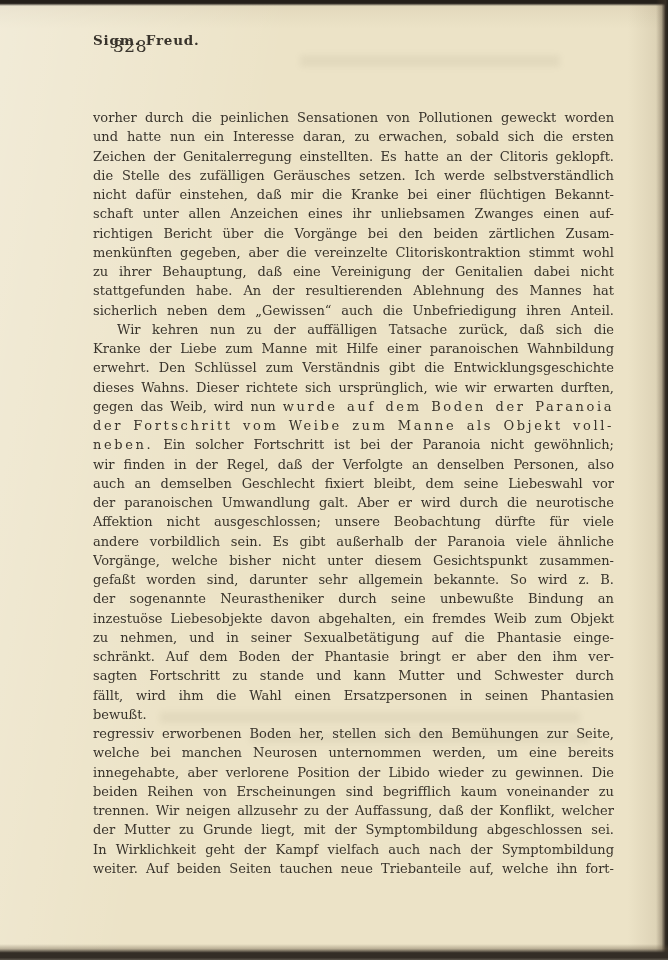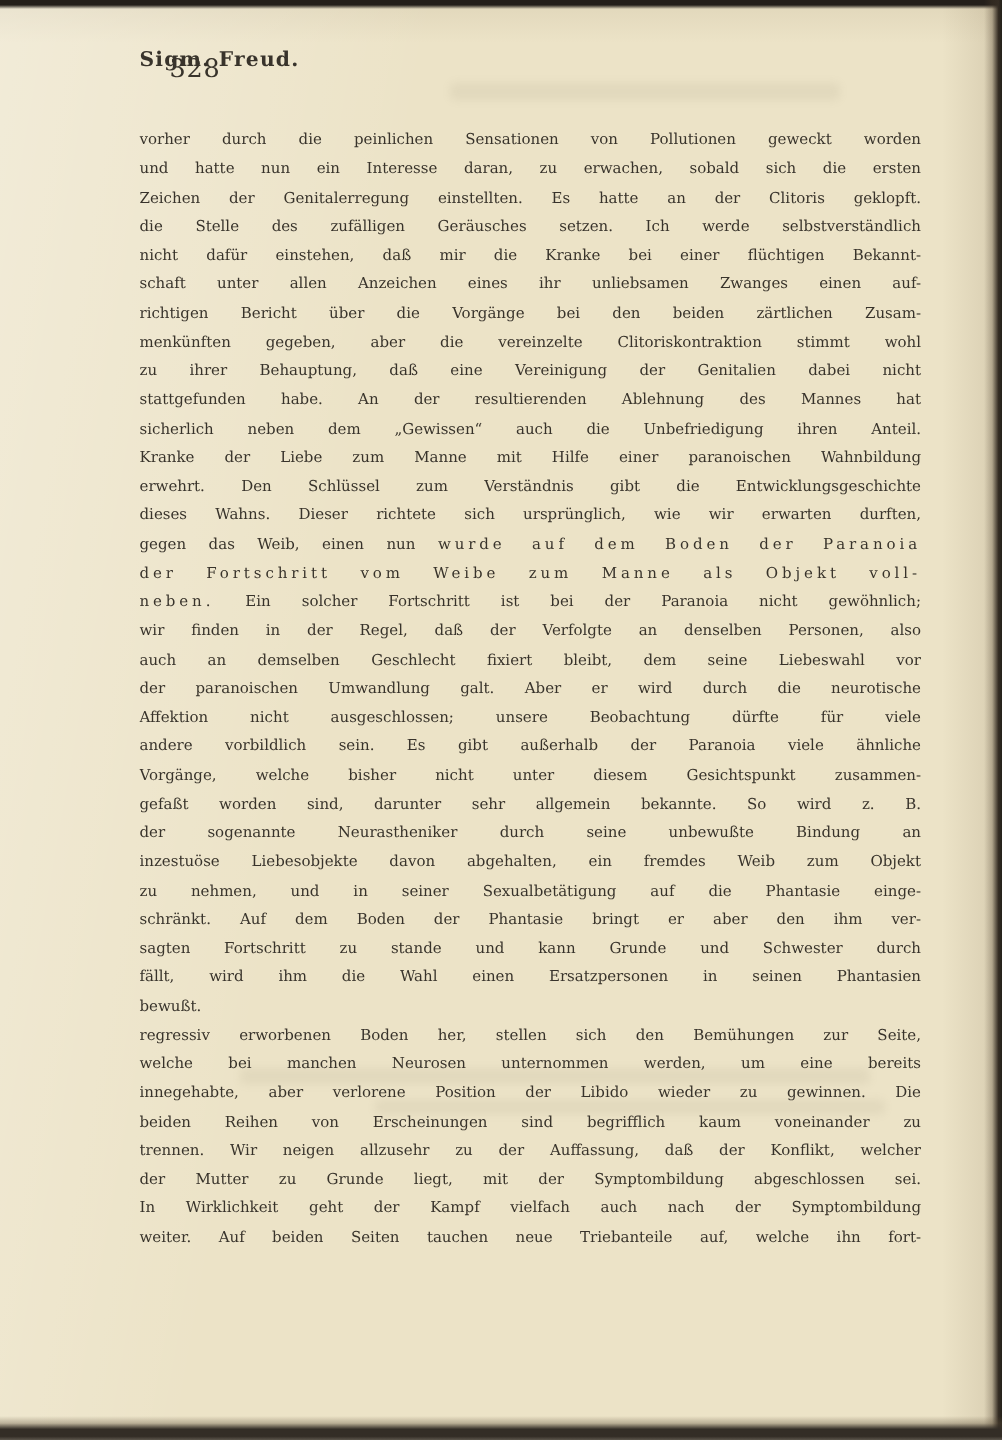--- a/index.html
+++ b/index.html
@@ -21,21 +21,21 @@
   .edge-top{position:absolute;top:0;left:0;width:100%;height:6px;
     background:linear-gradient(to bottom,#241f1a 0%,#241f1a 55%,rgba(36,31,26,0) 100%);}
   .edge-right{position:absolute;top:0;right:0;width:12px;height:100%;
     background:linear-gradient(to right,rgba(80,66,48,0) 0%,rgba(80,66,48,.30) 45%,#352d24 80%,#232019 100%);}
   .edge-bottom{position:absolute;bottom:0;left:0;width:100%;height:16px;
     background:linear-gradient(to bottom,rgba(90,76,55,0) 0%,rgba(90,76,55,.35) 30%,#332d26 55%,#332d26 85%,#5c564c 100%);}
   .header{position:absolute;top:32px;left:93px;width:520px;height:24px;}
   .page-number{position:absolute;left:20px;top:4px;font-size:17px;letter-spacing:.5px;}
   .running-head{position:absolute;left:0;top:0;width:100%;
     font-size:13.5px;font-weight:bold;letter-spacing:.8px;}
-  .text-block{position:absolute;left:93px;top:84px;width:521px;font-size:10px;line-height:19.25px;}
+  .text-block{position:absolute;left:93px;top:108px;width:521px;font-size:13px;line-height:19.25px;}
   .line{
     white-space:nowrap;overflow:hidden;
     text-align:justify;text-align-last:justify;
     height:19.25px;
   }
   .line.left{text-align-last:left;}
   .line.indent{padding-left:24px;}
   .seg.sperr{letter-spacing:2.6px;}
   .smudge{position:absolute;background:#8b8268;filter:blur(3px);opacity:.10;border-radius:3px;}
 </style>
@@ -61,38 +61,39 @@
         <div class="line"><span class="seg">die Stelle des zufälligen Geräusches setzen. Ich werde selbstverständlich</span></div>
         <div class="line"><span class="seg">nicht dafür einstehen, daß mir die Kranke bei einer flüchtigen Bekannt-</span></div>
         <div class="line"><span class="seg">schaft unter allen Anzeichen eines ihr unliebsamen Zwanges einen auf-</span></div>
         <div class="line"><span class="seg">richtigen Bericht über die Vorgänge bei den beiden zärtlichen Zusam-</span></div>
         <div class="line"><span class="seg">menkünften gegeben, aber die vereinzelte Clitoriskontraktion stimmt wohl</span></div>
         <div class="line"><span class="seg">zu ihrer Behauptung, daß eine Vereinigung der Genitalien dabei nicht</span></div>
         <div class="line"><span class="seg">stattgefunden habe. An der resultierenden Ablehnung des Mannes hat</span></div>
         <div class="line"><span class="seg">sicherlich neben dem „Gewissen“ auch die Unbefriedigung ihren Anteil.</span></div>
       </div>
       <div>
+        <div class="line indent"><span class="seg">Wir kehren nun zu der auffälligen Tatsache zurück, daß sich die</span></div>
         <div class="line"><span class="seg">Kranke der Liebe zum Manne mit Hilfe einer paranoischen Wahnbildung</span></div>
         <div class="line"><span class="seg">erwehrt. Den Schlüssel zum Verständnis gibt die Entwicklungsgeschichte</span></div>
         <div class="line"><span class="seg">dieses Wahns. Dieser richtete sich ursprünglich, wie wir erwarten durften,</span></div>
-        <div class="line"><span class="seg">gegen das Weib, einen nun </span><span class="seg sperr">wurde auf dem Boden der Paranoia</span></div>
+        <div class="line"><span class="seg">gegen das Weib, wird nun </span><span class="seg sperr">wurde auf dem Boden der Paranoia</span></div>
         <div class="line"><span class="seg sperr">der Fortschritt vom Weibe zum Manne als Objekt voll-</span></div>
         <div class="line"><span class="seg sperr">neben.</span><span class="seg"> Ein solcher Fortschritt ist bei der Paranoia nicht gewöhnlich;</span></div>
         <div class="line"><span class="seg">wir finden in der Regel, daß der Verfolgte an denselben Personen, also</span></div>
         <div class="line"><span class="seg">auch an demselben Geschlecht fixiert bleibt, dem seine Liebeswahl vor</span></div>
         <div class="line"><span class="seg">der paranoischen Umwandlung galt. Aber er wird durch die neurotische</span></div>
         <div class="line"><span class="seg">Affektion nicht ausgeschlossen; unsere Beobachtung dürfte für viele</span></div>
         <div class="line"><span class="seg">andere vorbildlich sein. Es gibt außerhalb der Paranoia viele ähnliche</span></div>
         <div class="line"><span class="seg">Vorgänge, welche bisher nicht unter diesem Gesichtspunkt zusammen-</span></div>
         <div class="line"><span class="seg">gefaßt worden sind, darunter sehr allgemein bekannte. So wird z. B.</span></div>
         <div class="line"><span class="seg">der sogenannte Neurastheniker durch seine unbewußte Bindung an</span></div>
         <div class="line"><span class="seg">inzestuöse Liebesobjekte davon abgehalten, ein fremdes Weib zum Objekt</span></div>
         <div class="line"><span class="seg">zu nehmen, und in seiner Sexualbetätigung auf die Phantasie einge-</span></div>
         <div class="line"><span class="seg">schränkt. Auf dem Boden der Phantasie bringt er aber den ihm ver-</span></div>
-        <div class="line"><span class="seg">sagten Fortschritt zu stande und kann Grunde und Schwester durch</span></div>
+        <div class="line"><span class="seg">sagten Fortschritt zu stande und kann Mutter und Schwester durch</span></div>
         <div class="line"><span class="seg">fällt, wird ihm die Wahl einen Ersatzpersonen in seinen Phantasien</span></div>
         <div class="line left"><span class="seg">bewußt.</span></div>
       </div>
       <div>
         <div class="line"><span class="seg">regressiv erworbenen Boden her, stellen sich den Bemühungen zur Seite,</span></div>
         <div class="line"><span class="seg">welche bei manchen Neurosen unternommen werden, um eine bereits</span></div>
         <div class="line"><span class="seg">innegehabte, aber verlorene Position der Libido wieder zu gewinnen. Die</span></div>
         <div class="line"><span class="seg">beiden Reihen von Erscheinungen sind begrifflich kaum voneinander zu</span></div>
         <div class="line"><span class="seg">trennen. Wir neigen allzusehr zu der Auffassung, daß der Konflikt, welcher</span></div>
         <div class="line"><span class="seg">der Mutter zu Grunde liegt, mit der Symptombildung abgeschlossen sei.</span></div>

